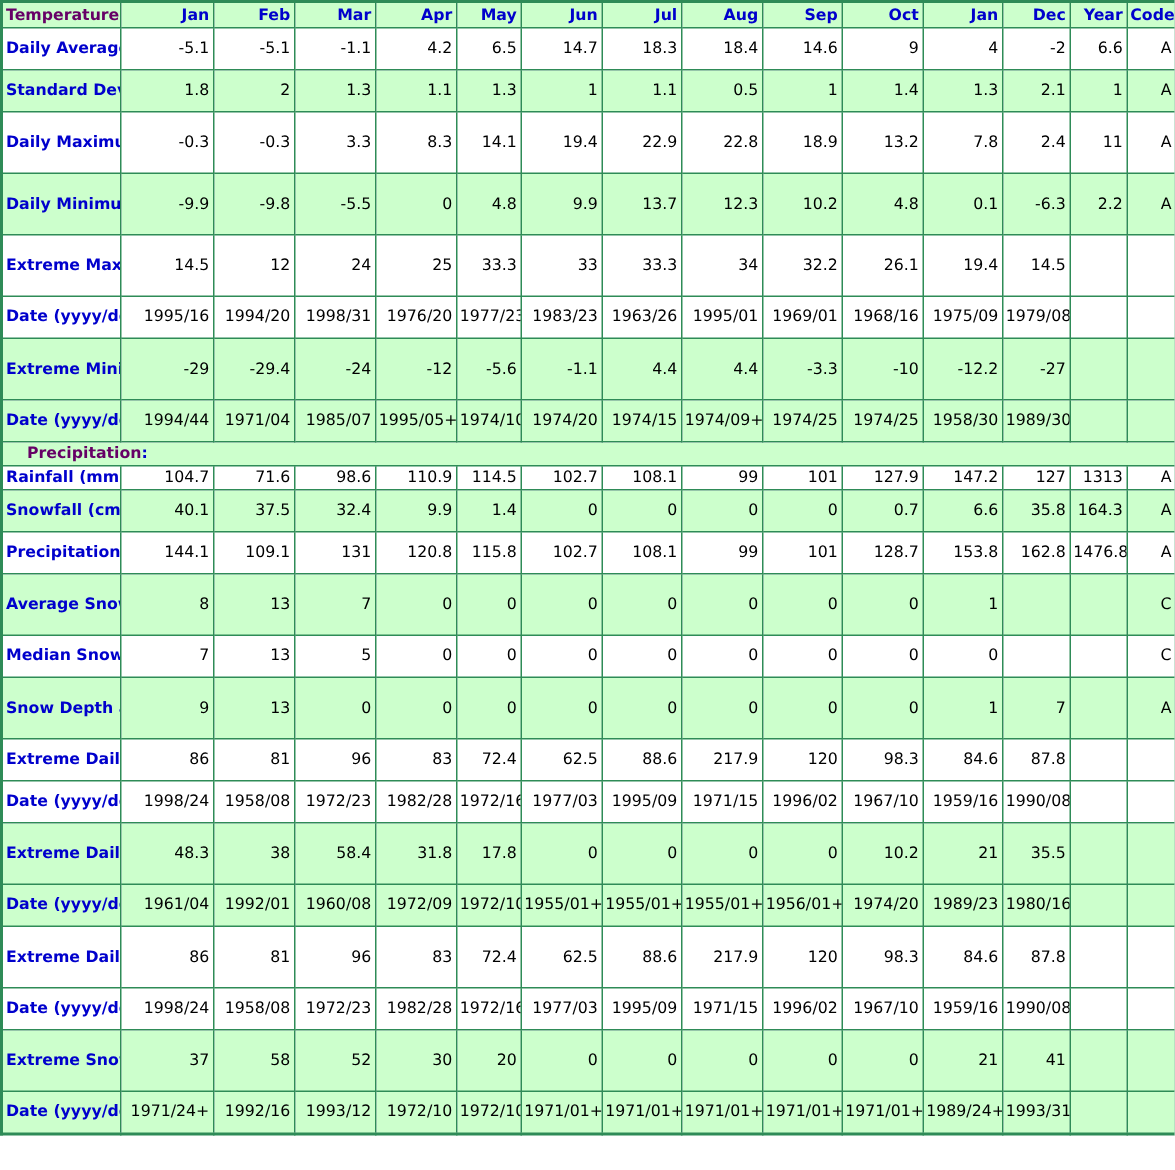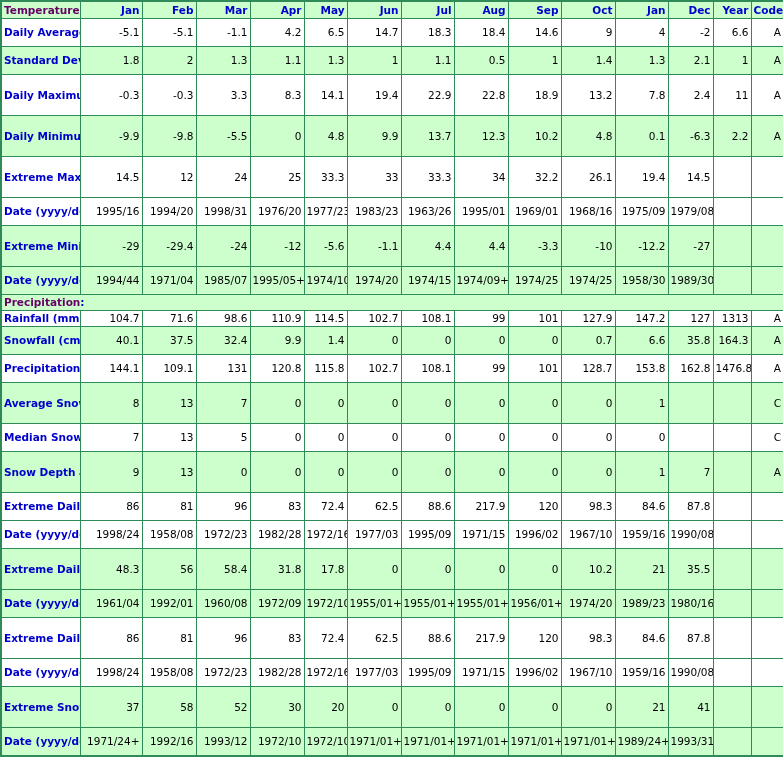--- a/index.html
+++ b/index.html
@@ -43,21 +43,21 @@
     color: #0000cc;
     white-space: normal;
     vertical-align: middle;
   }
   td.val { text-align: right; vertical-align: middle; }
   td.code { text-align: right; vertical-align: middle; }
   tr.white > * { background: #ffffff; }
   tr.green > * { background: #ccffcc; }
   tr.group-top > * { border-top: 2px solid #2e8b57; }
   .b { font-weight: normal; }
-  tr.section-row th { padding: 1px 2px; height: 13px; }
+  tr.section-row th { padding: 1px 16px; height: 13px; }
 </style>
 </head>
 <body>
 
 <table class="climate">
   <colgroup>
     <col style="width:79px">
     <col style="width:62px">
     <col style="width:54px">
     <col style="width:54px">
@@ -372,21 +372,21 @@
         <td class="val">1996/02</td>
         <td class="val">1967/10</td>
         <td class="val">1959/16</td>
         <td class="val">1990/08</td>
         <td class="val"></td>
         <td class="code"></td>
       </tr>
       <tr class="green" style="height: 41px;">
         <th class="row-label">Extreme Daily Snowfall (cm)</th>
         <td class="val">48.3</td>
-        <td class="val">56</td>
+        <td class="val">38</td>
         <td class="val b">58.4</td>
         <td class="val">31.8</td>
         <td class="val">17.8</td>
         <td class="val">0</td>
         <td class="val">0</td>
         <td class="val">0</td>
         <td class="val">0</td>
         <td class="val">10.2</td>
         <td class="val">21</td>
         <td class="val">35.5</td>

